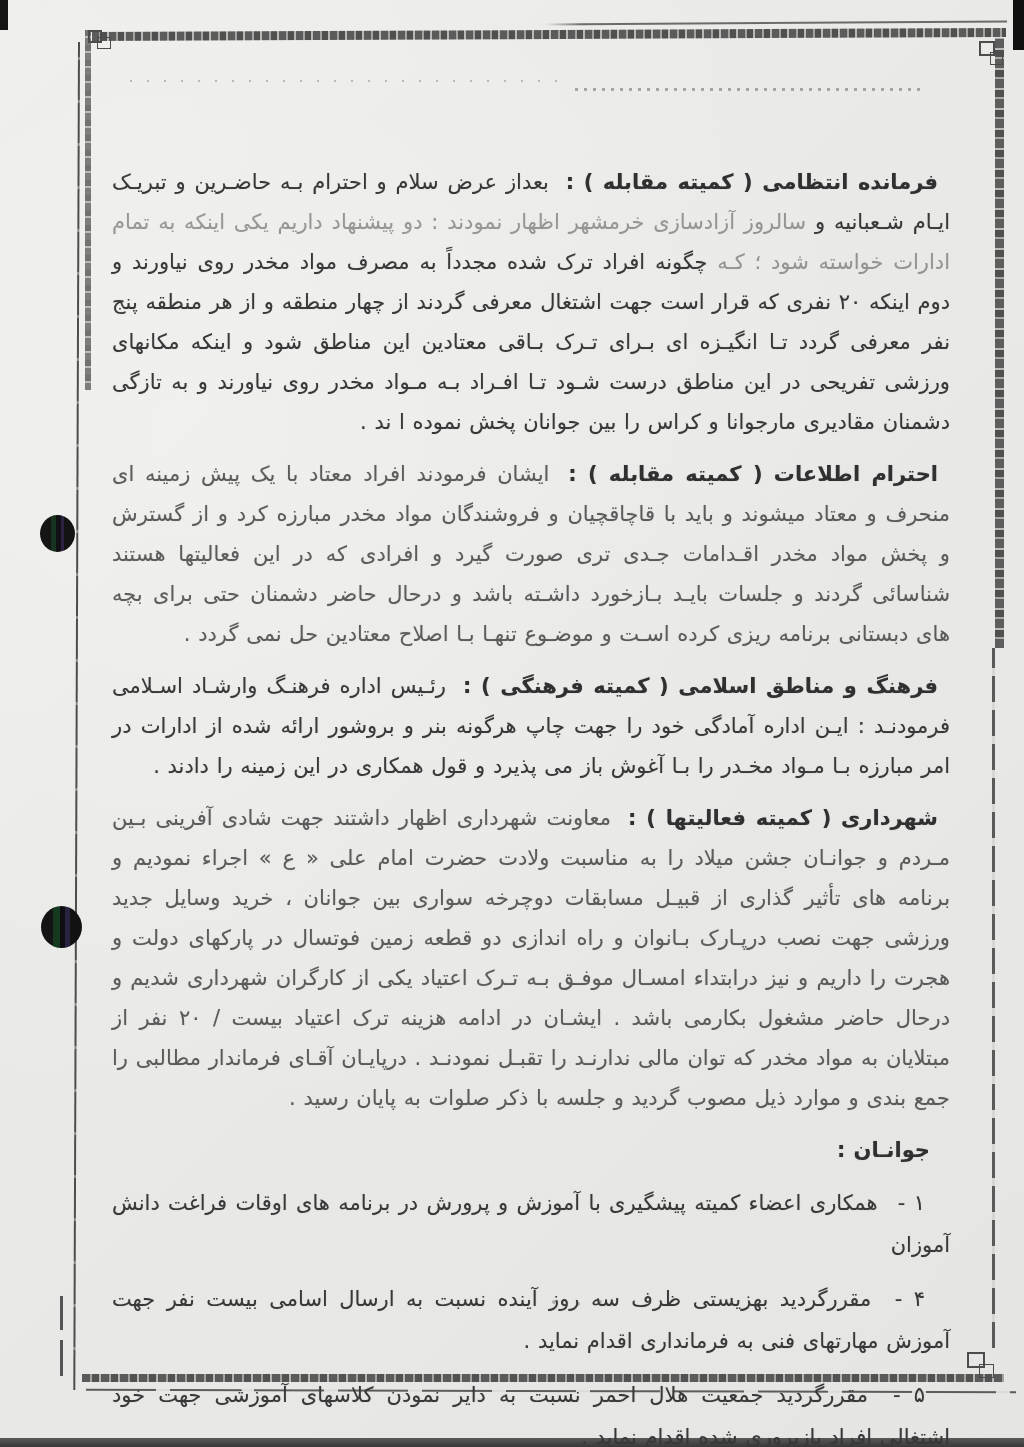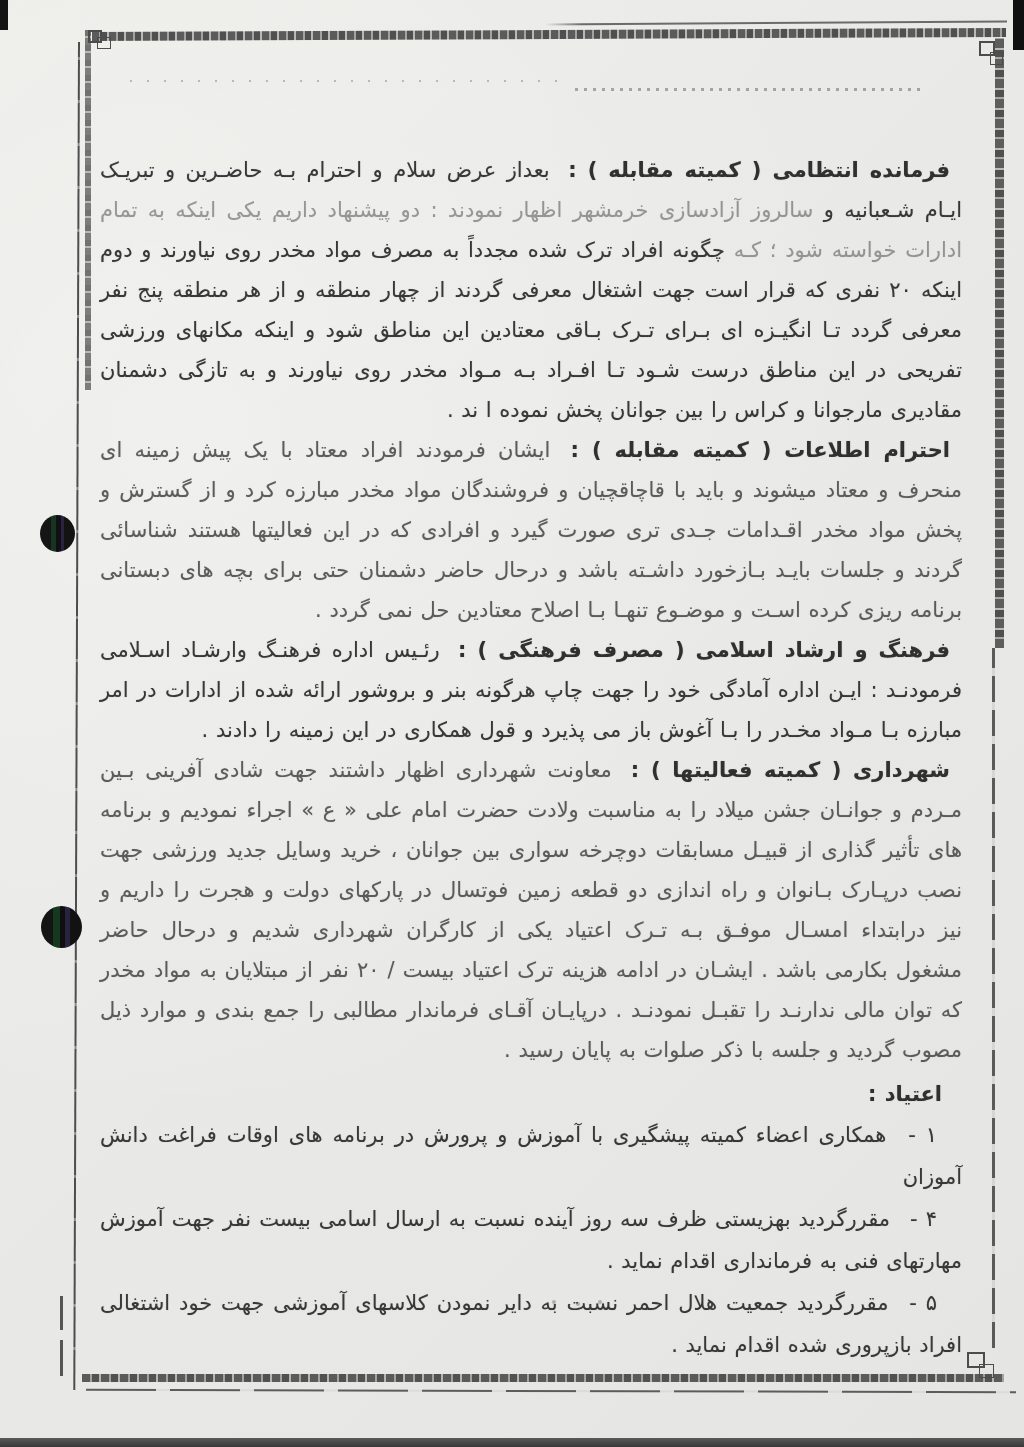--- a/index.html
+++ b/index.html
@@ -82,21 +82,21 @@
     background:#7a7a7a;box-shadow:24px 2px 0 #7a7a7a,46px 0 0 #7a7a7a;opacity:.5;}
   
   .text-block{
     position:absolute;top:150px;right:62px;width:862px;
     direction:rtl;text-align:justify;
     font-size:21px;line-height:40px;color:#383838;
     text-shadow:0 0 1px rgba(55,55,55,.35);
     filter:blur(.3px);
     word-spacing:1px;
   }
-  .text-block p{margin:0;}
+  .text-block p{margin:12px;}
   .para{text-indent:12px;}
   .para strong{font-weight:bold;margin-left:8px;color:#303030;}
   .faded{opacity:.48;}
   .semi{opacity:.8;}
   .res-heading{text-indent:20px;margin-top:4px !important;font-weight:bold;color:#303030;}
   .item{text-indent:25px;line-height:42px;}
   .item .num{margin-left:12px;}
 </style>
 </head>
 <body>
@@ -139,30 +139,30 @@
       <span class="faded">سالروز آزادسازی خرمشهر اظهار نمودند : دو پیشنهاد داریم یکی اینکه به تمام ادارات خواسته شود ؛ کـه</span>
       <span>چگونه افراد ترک شده مجدداً به مصرف مواد مخدر روی نیاورند و دوم اینکه ۲۰ نفری که قرار است جهت اشتغال معرفی گردند از چهار منطقه و از هر منطقه پنج نفر معرفی گردد تـا انگیـزه ای بـرای تـرک بـاقی معتادین این مناطق شود و اینکه مکانهای ورزشی تفریحی در این مناطق درست شـود تـا افـراد بـه مـواد مخدر روی نیاورند و به تازگی دشمنان مقادیری مارجوانا و کراس را بین جوانان پخش نموده ا ند .</span>
     </p>
 
     <p class="para">
       <strong>احترام اطلاعات ( کمیته مقابله ) :</strong>
       <span class="semi">ایشان فرمودند افراد معتاد با یک پیش زمینه ای منحرف و معتاد میشوند و باید با قاچاقچیان و فروشندگان مواد مخدر مبارزه کرد و از گسترش و پخش مواد مخدر اقـدامات جـدی تری صورت گیرد و افرادی که در این فعالیتها هستند شناسائی گردند و جلسات بایـد بـازخورد داشـته باشد و درحال حاضر دشمنان حتی برای بچه های دبستانی برنامه ریزی کرده اسـت و موضـوع تنهـا بـا اصلاح معتادین حل نمی گردد .</span>
     </p>
 
     <p class="para">
-      <strong>فرهنگ و ارشاد اسلامی ( مصرف فرهنگی ) :</strong>
+      <strong>فرهنگ و مناطق اسلامی ( کمیته فرهنگی ) :</strong>
       <span>رئـیس اداره فرهنـگ وارشـاد اسـلامی فرمودنـد : ایـن اداره آمادگی خود را جهت چاپ هرگونه بنر و بروشور ارائه شده از ادارات در امر مبارزه بـا مـواد مخـدر را بـا آغوش باز می پذیرد و قول همکاری در این زمینه را دادند .</span>
     </p>
 
     <p class="para">
       <strong>شهرداری ( کمیته فعالیتها ) :</strong>
       <span class="semi">معاونت شهرداری اظهار داشتند جهت شادی آفرینی بـین مـردم و جوانـان جشن میلاد را به مناسبت ولادت حضرت امام علی « ع » اجراء نمودیم و برنامه های تأثیر گذاری از قبیـل مسابقات دوچرخه سواری بین جوانان ، خرید وسایل جدید ورزشی جهت نصب درپـارک بـانوان و راه اندازی دو قطعه زمین فوتسال در پارکهای دولت و هجرت را داریم و نیز درابتداء امسـال موفـق بـه تـرک اعتیاد یکی از کارگران شهرداری شدیم و درحال حاضر مشغول بکارمی باشد . ایشـان در ادامه هزینه ترک اعتیاد بیست / ۲۰ نفر از مبتلایان به مواد مخدر که توان مالی ندارنـد را تقبـل نمودنـد . درپایـان آقـای فرماندار مطالبی را جمع بندی و موارد ذیل مصوب گردید و جلسه با ذکر صلوات به پایان رسید .</span>
     </p>
 
-    <p class="res-heading">اعتیاد :</p>
+    <p class="res-heading">جوانـان :</p>
 
     <p class="item">
       <span class="num">۱ -</span>
       <span>همکاری اعضاء کمیته پیشگیری با آموزش و پرورش در برنامه های اوقات فراغت دانش آموزان</span>
     </p>
     <p class="item">
       <span class="num">۴ -</span>
       <span>مقررگردید بهزیستی ظرف سه روز آینده نسبت به ارسال اسامی بیست نفر جهت آموزش مهارتهای فنی به فرمانداری اقدام نماید .</span>
     </p>
     <p class="item">

